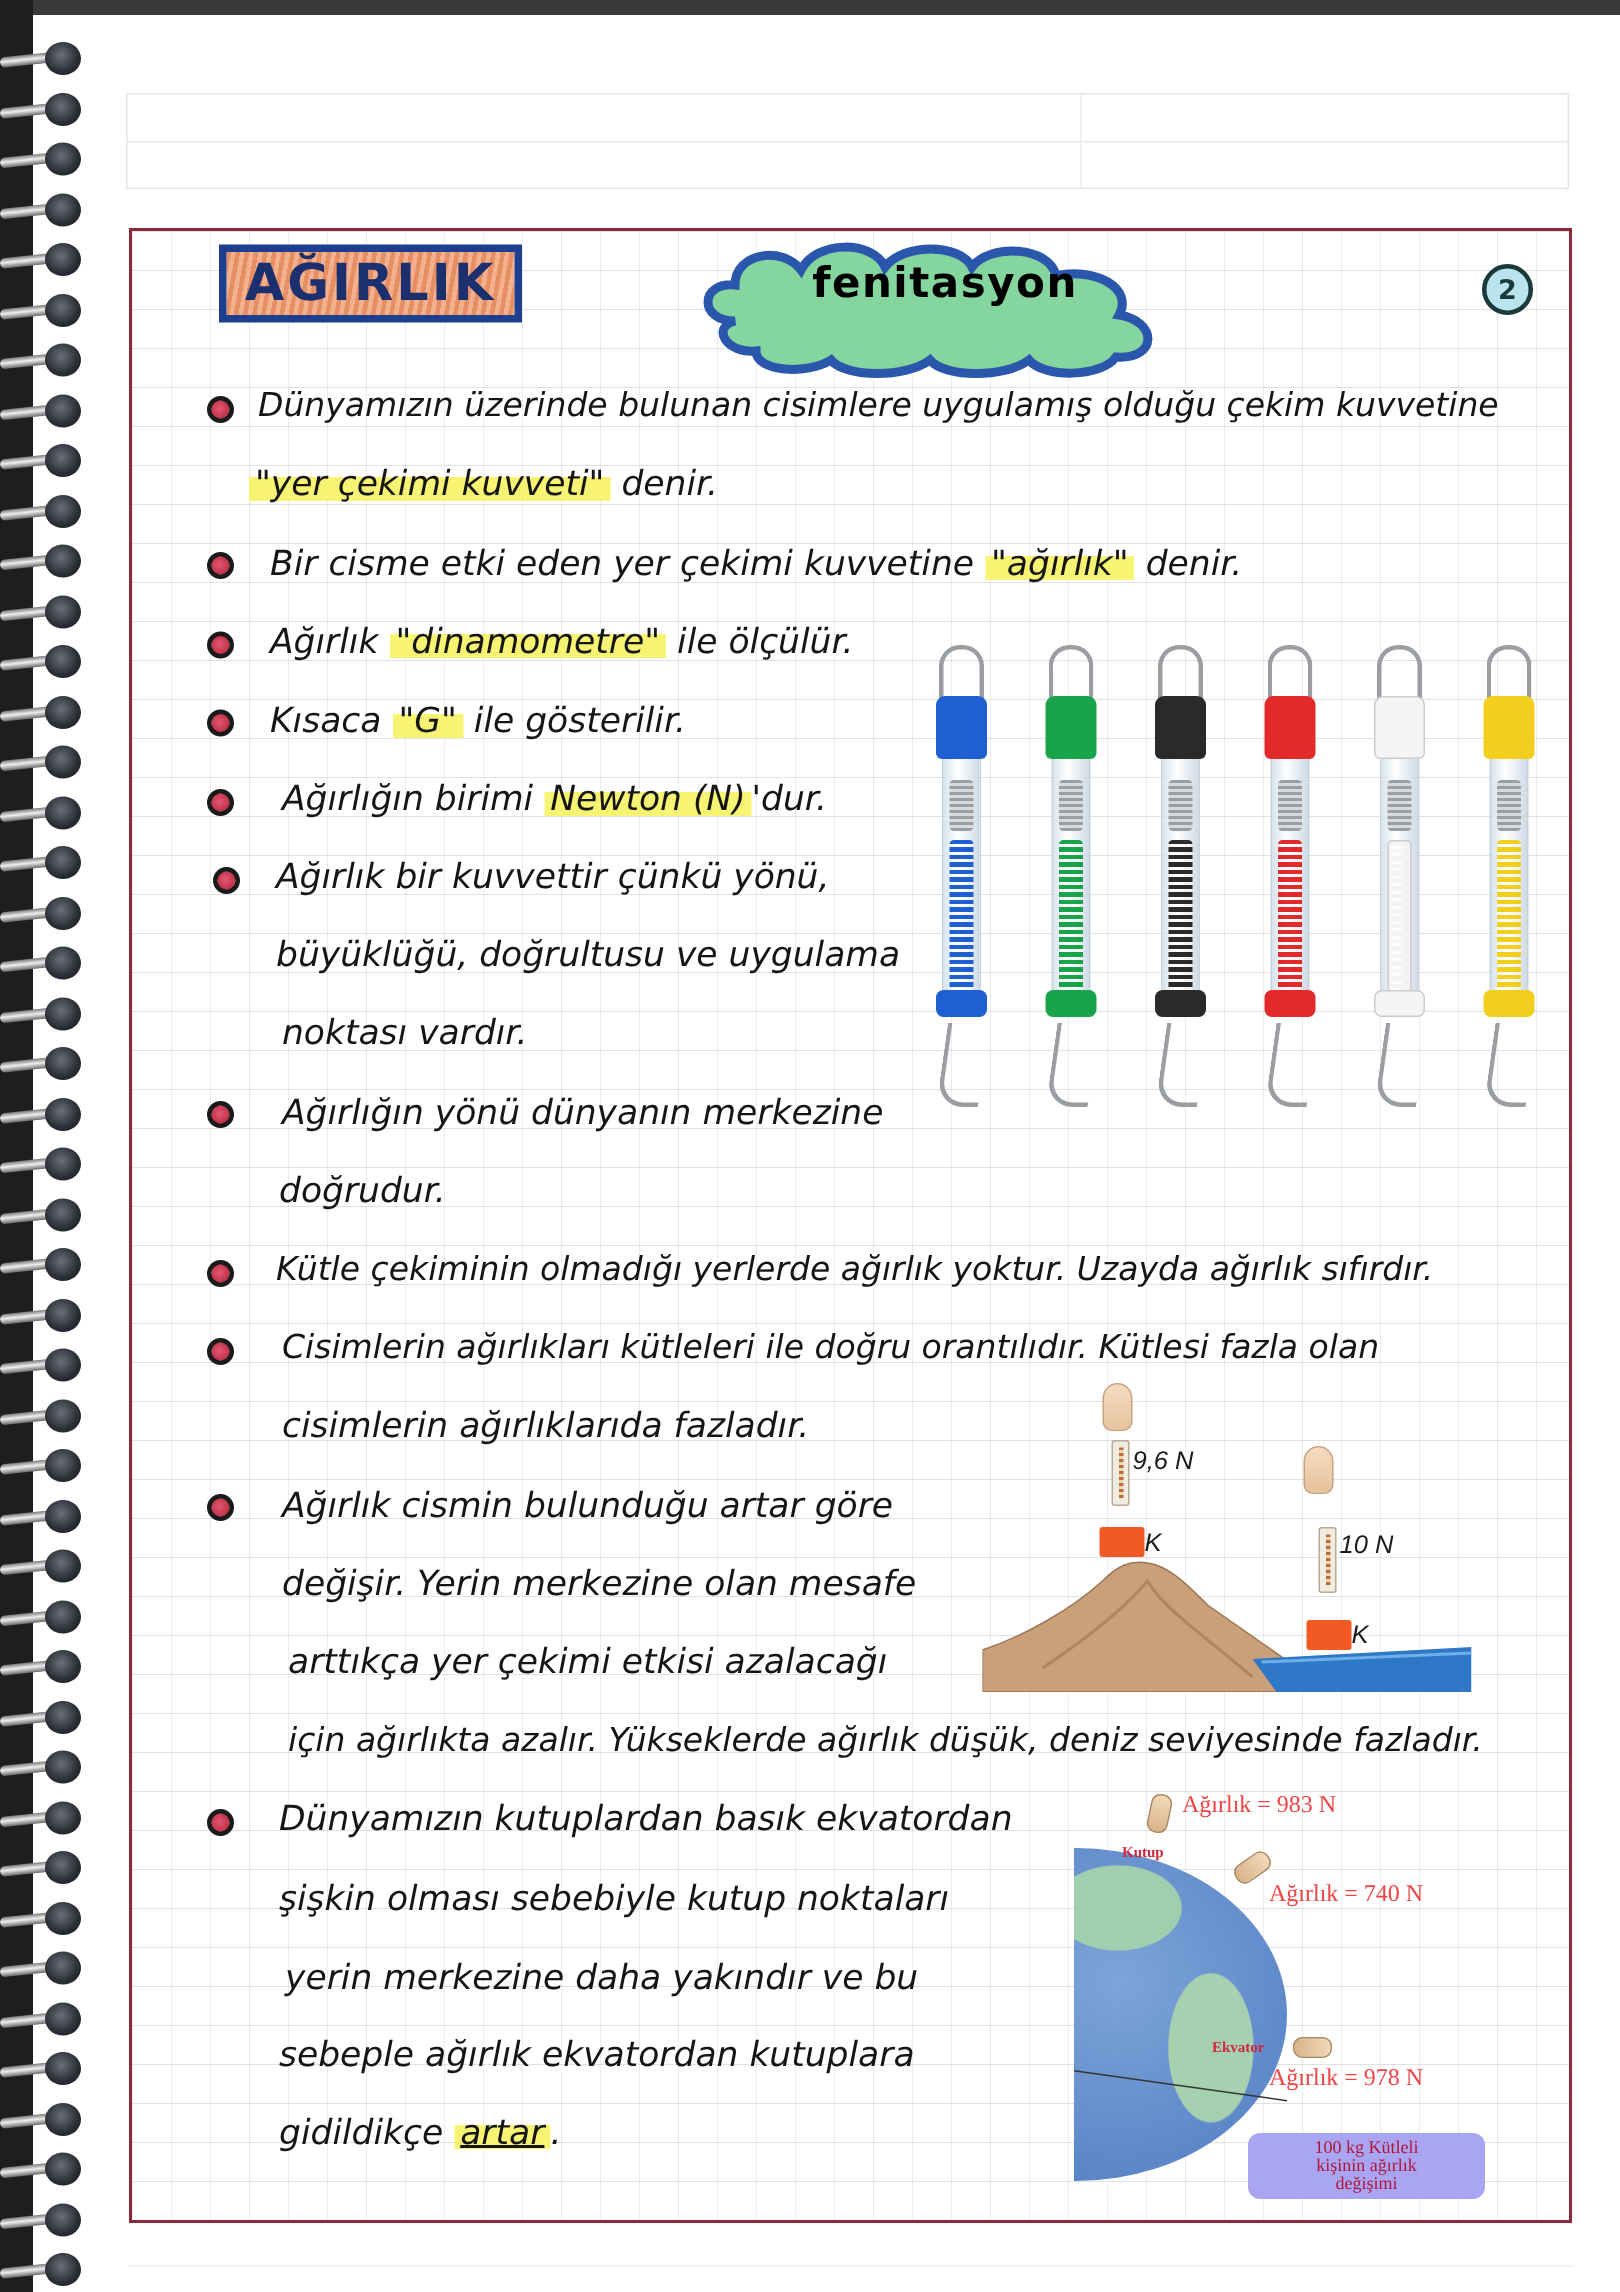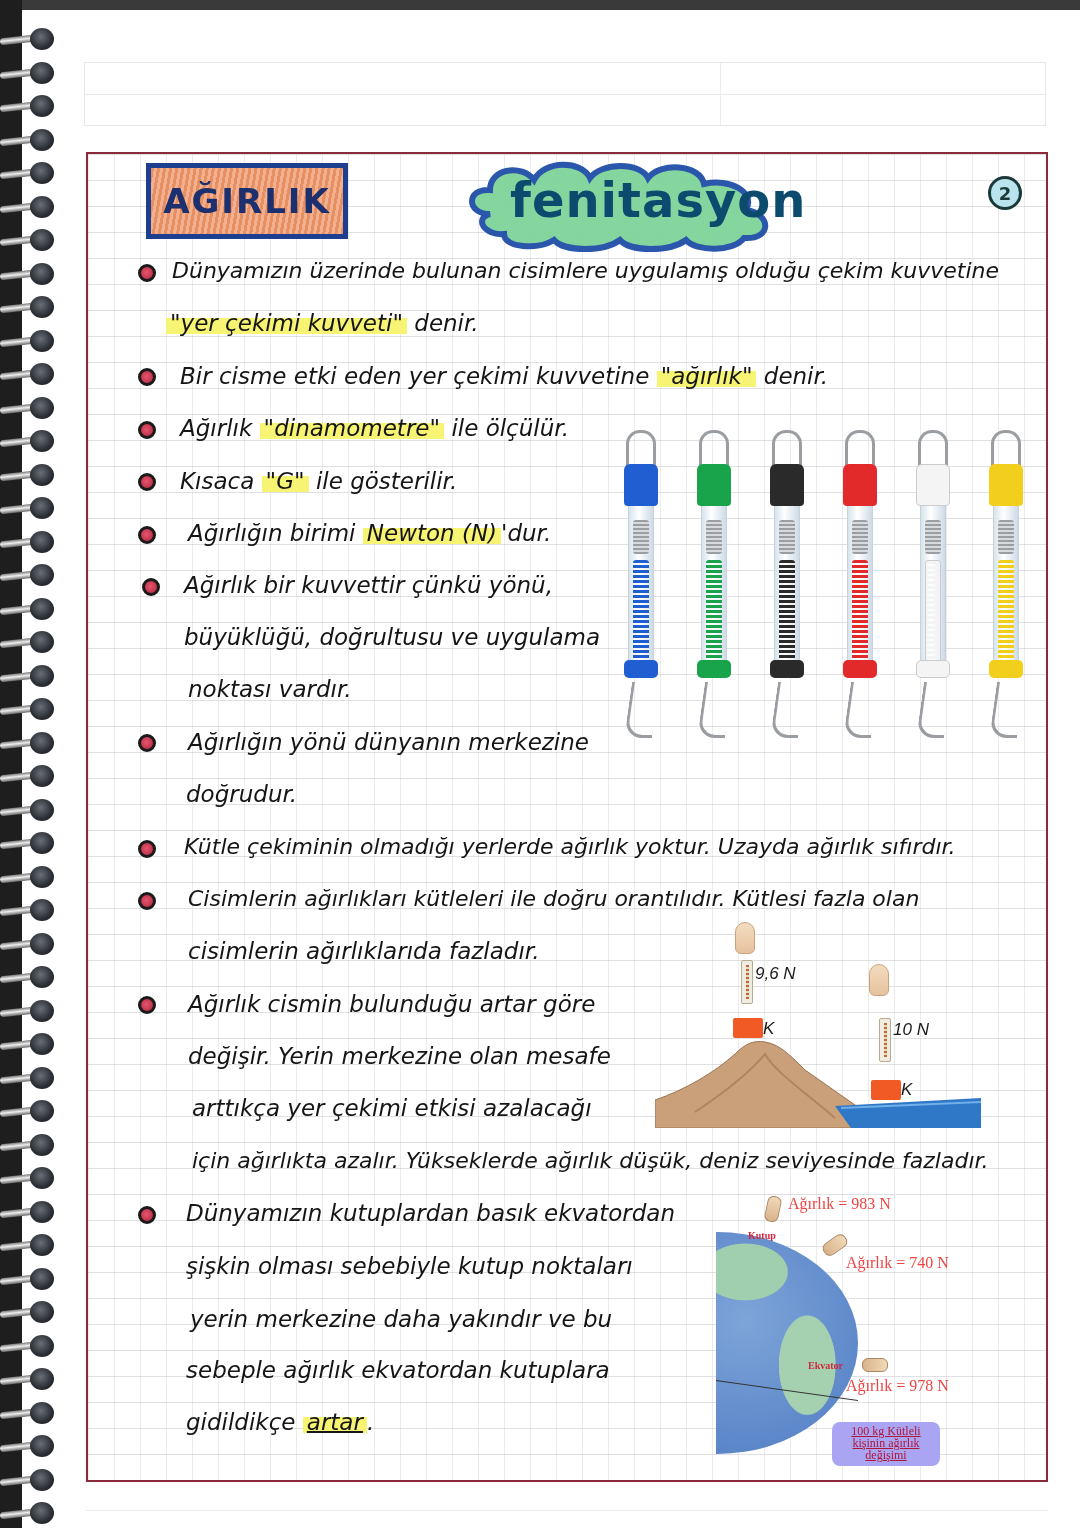--- a/index.html
+++ b/index.html
@@ -53,37 +53,37 @@
       linear-gradient(to bottom, rgba(200,200,205,0.55) 1px, transparent 1px);
     background-size: 26px 26px;
     background-position: 0 0;
   }
   .footer-line {
     position: absolute; left: 86px; top: 1510px; width: 962px; height: 1px; background: #ececec;
   }
 
   
   .title-box {
-    position: absolute; left: 146px; top: 163px; width: 202px; height: 76px;
+    position: absolute; left: 146px; top: 163px; width: 202px; height: 52px;
     border: 5px solid #1e3f8f;
     background: repeating-linear-gradient(100deg, #e58f63 0 3px, #f2b08f 3px 6px);
     display: flex; align-items: center; justify-content: center;
   }
   .title-text {
     font-family: "DejaVu Sans", sans-serif;
     font-weight: bold; font-size: 34px; letter-spacing: 2px;
     color: #1c2f6e;
   }
   .cloud {
     position: absolute; left: 460px; top: 158px; width: 322px; height: 94px;
   }
   .cloud-text {
-    position: absolute; left: 510px; top: 172px; width: 240px; 
+    position: absolute; left: 510px; top: 172px; width: 240px; text-align: center;
     font-family: "DejaVu Sans", sans-serif; font-weight: bold;
-    font-size: 48px; color: #0c4a6e; letter-spacing: 1px;
+    font-size: 28px; color: #000000; letter-spacing: 1px;
   }
   .page-num {
     position: absolute; left: 988px; top: 176px; width: 34px; height: 34px;
     border-radius: 50%;
     border: 3px solid #1a3a3a;
     background: #b9e4ee;
     display: flex; align-items: center; justify-content: center;
     font-size: 18px; font-weight: bold; color: #1a3a3a;
   }
 
@@ -164,24 +164,24 @@
       radial-gradient(ellipse 60px 40px at 60% 18%, #9fcfae 0 70%, transparent 72%),
       radial-gradient(ellipse 40px 70px at 82% 60%, #a5d1b1 0 70%, transparent 72%),
       radial-gradient(ellipse 55px 50px at 30% 60%, #a2cfae 0 70%, transparent 72%),
       radial-gradient(circle at 60% 40%, #7ea5d9 0%, #5b86c8 60%, #4a74b8 100%);
   }
   .equator-line { position: absolute; left: 0; top: 148px; width: 148px; height: 1px; background: #333;
     transform: rotate(8deg); transform-origin: left center; }
   .globe-lbl { position: absolute; font-family: "Liberation Serif", serif; font-size: 16px; color: #ef4444; }
   .red-lbl { position: absolute; font-family: "Liberation Serif", serif; font-size: 10px; font-weight: bold; color: #d0273e; }
   .info-box {
-    position: absolute; left: 116px; top: 232px; width: 108px; height: 44px;
+    position: absolute; left: 116px; top: 232px; width: 158px; height: 44px;
     background: #a9a5f2; border-radius: 8px;
     font-family: "Liberation Serif", serif; font-size: 12px; line-height: 12px;
-    color: #b0163a; text-align: center; padding-top: 3px; text-decoration: underline;
+    color: #b0163a; text-align: center; padding-top: 3px;
   }
   .mini-hand { position: absolute; width: 14px; height: 26px; border-radius: 6px;
     background: linear-gradient(180deg, #f1d9b9, #d9b38a); border: 1px solid #a98760; }
 </style>
 </head>
 <body>
 
 <div class="topbar"></div>
 <div class="leftbar"></div>
 <div class="spiral" id="spiral">

